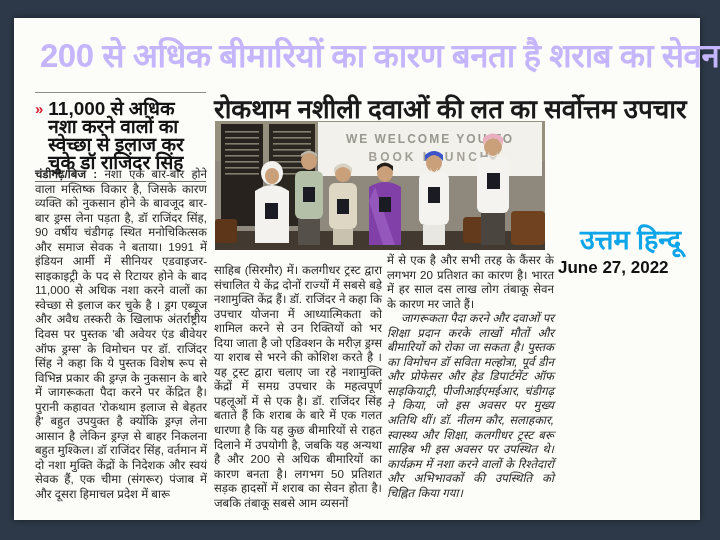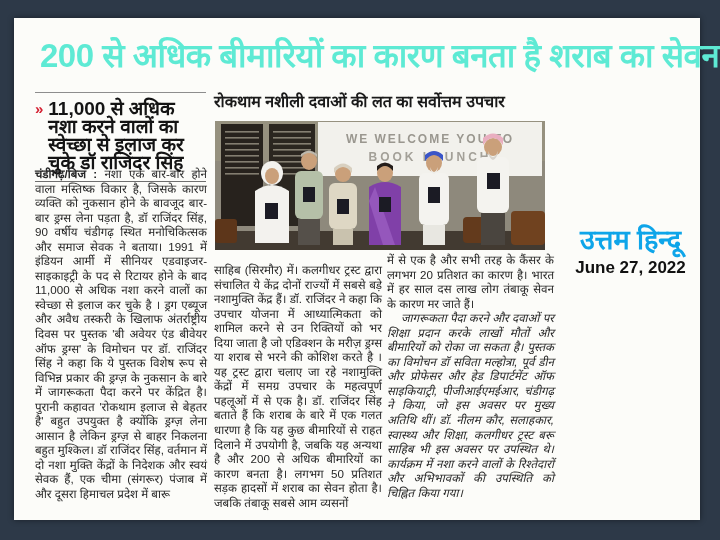--- a/index.html
+++ b/index.html
@@ -8,34 +8,34 @@
     background:#2d3948;
     font-family:"Liberation Sans","DejaVu Sans",sans-serif;
   }
   .paper{
     position:absolute;left:14px;top:18px;width:686px;height:502px;
     background:#fcfcf9;box-shadow:0 0 6px rgba(0,0,0,.45);
   }
   .stage{position:absolute;left:0;top:0;width:720px;height:540px;}
   .headline{
     position:absolute;left:40px;top:28px;width:516px;height:58px;
-    font-size:33px;font-weight:700;color:#5eead4;text-align:center;
+    font-size:33px;font-weight:700;color:#c4b5fd;text-align:center;
     line-height:56px;letter-spacing:-.5px;white-space:nowrap;
   }
   .kicker{
     position:absolute;left:35px;top:92px;width:171px;
     border-top:1.5px solid #8d8d8d;border-bottom:1.5px solid #6f6f6f;
     padding:7px 0 9px 0;
   }
   .kicker-inner{display:flex;gap:5px;}
   .kicker-bullet{color:#d42032;font-weight:800;font-size:15px;line-height:18px;flex:0 0 auto;}
   .kicker-text{font-size:19px;font-weight:700;color:#141414;line-height:18px;}
   .subheadline{
     position:absolute;left:214px;top:90px;width:340px;
-    font-size:16px;font-weight:700;color:#1a1a1a;white-space:nowrap;
+    font-size:26px;font-weight:700;color:#1a1a1a;white-space:nowrap;
   }
   .photo{
     position:absolute;left:215px;top:121px;width:330px;height:129px;
     background:#8e897c;overflow:hidden;
   }
   .colbody{
     position:absolute;
     font-size:11.6px;line-height:14.55px;color:#262626;
     text-align:justify;
   }
@@ -43,21 +43,21 @@
   .colbody p + p{text-indent:14px;font-style:italic;}
   .lead{font-weight:700;}
   .col1{left:35px;top:167px;width:172px;height:338px;}
   .col2{left:214px;top:263px;width:168px;height:250px;}
   .col3{left:387px;top:253px;width:167px;height:250px;}
   .masthead{
     position:absolute;left:558px;top:220px;width:145px;text-align:center;
     font-size:27px;font-weight:800;color:#0ea5e9;letter-spacing:0;
   }
   .pubdate{
-    position:absolute;left:558px;top:258px;width:145px;text-align:center;
+    position:absolute;left:558px;top:258px;width:145px;text-align:left;
     font-size:17px;font-weight:700;color:#111;
   }
 </style>
 </head>
 <body>
 
 <div class="paper"></div>
 
 <div class="stage">
 

